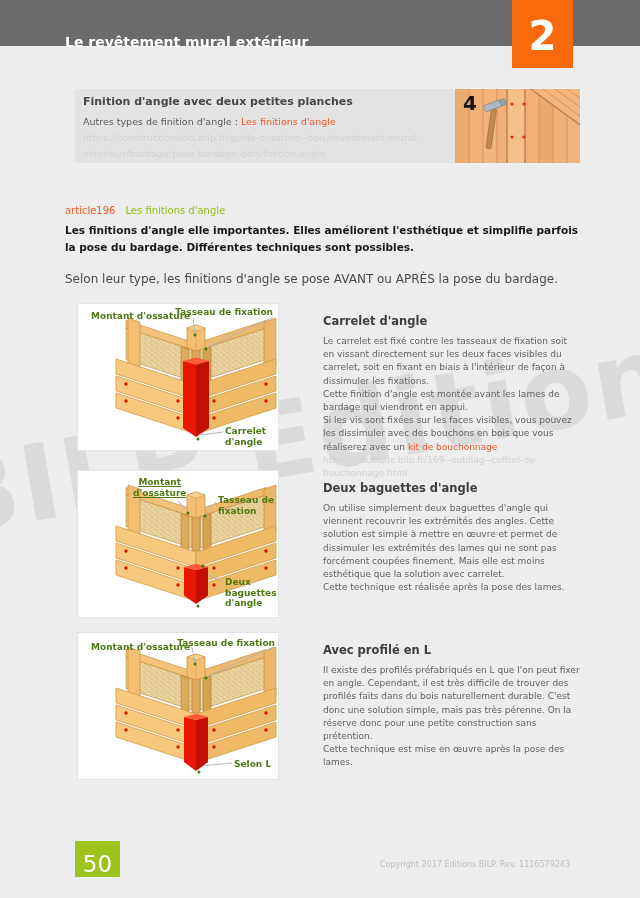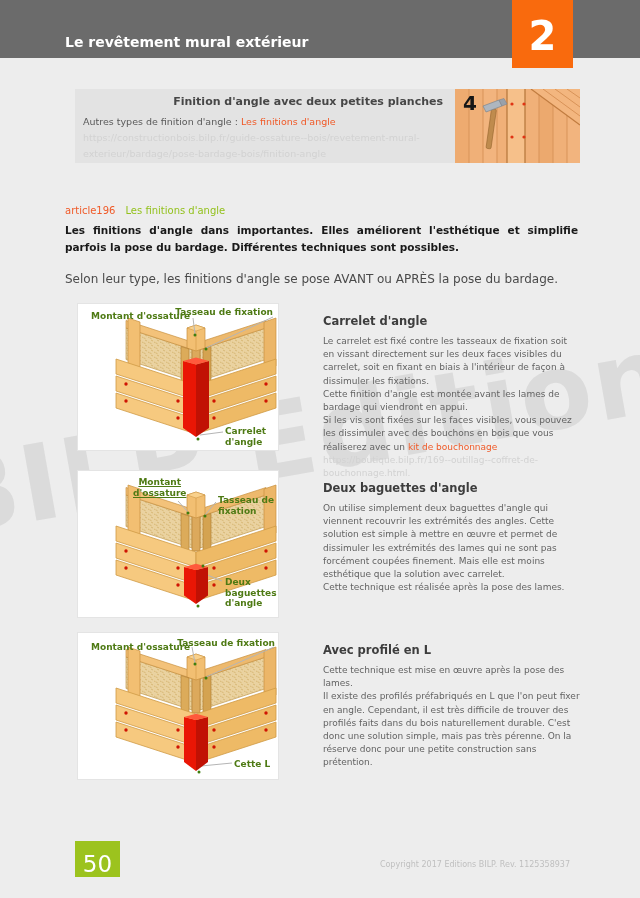--- a/index.html
+++ b/index.html
@@ -1,30 +1,30 @@
 <!DOCTYPE html>
 <html style="--accent-orange: #f96a0d; --link-orange: #f05a28; --heading-green: #93c11c; --label-green: #4e7a14; --brand-green: #9cc31e; --header-gray: #6b6b6b; --red-piece: #e81605;"><head>
 <meta charset="utf-8">
 <style>
   html,body{margin:0;padding:0;}
   .page{position:relative;width:640px;height:898px;background:#ededed;overflow:hidden;
         font-family:"DejaVu Sans",sans-serif;}
   
-  .hdr{position:absolute;left:0;top:0;width:640px;height:58px;background:var(--header-gray);z-index:4;}
+  .hdr{position:absolute;left:0;top:0;width:640px;height:46px;background:var(--header-gray);z-index:4;}
   .hdr-title{position:absolute;left:65px;top:34px;font-size:14px;font-weight:bold;color:#fff;}
   .chapter{position:absolute;left:512px;top:0;width:61px;height:68px;background:var(--accent-orange);
            color:#fff;font-size:40px;font-weight:bold;text-align:center;line-height:72px;z-index:5;}
   
   .watermark{position:absolute;left:-60px;top:440px;font-size:105px;font-weight:bold;letter-spacing:2px;
              color:rgba(90,90,90,0.12);transform:rotate(-10deg);transform-origin:0 50%;
              white-space:nowrap;z-index:1;pointer-events:none;}
   
   .topbox{position:absolute;left:75px;top:89px;width:505px;height:74px;background:#e3e3e3;display:flex;z-index:3;}
   .topbox-content{flex:1;padding:6px 8px 0 8px;overflow:hidden;}
-  .topbox-title{font-size:11px;font-weight:bold;color:#474747;text-align:right;padding-right:4px;}
+  .topbox-title{font-size:11px;font-weight:bold;color:#474747;text-align:left;padding-right:4px;}
   .topbox-para{margin:6px 0 0 0;font-size:9.5px;line-height:16px;color:#5a5a5a;}
   .olink{color:var(--link-orange);text-decoration:none;}
   .faint-url{color:#d2d2d2;text-align:center;}
   .topbox-photo{position:relative;width:125px;height:74px;flex:0 0 125px;}
   .photo-number{position:absolute;left:8px;top:2px;font-size:20px;font-weight:bold;color:#161616;z-index:2;}
   
   .article-head{position:absolute;left:65px;top:205px;font-size:10px;font-weight:normal;z-index:3;}
   .art-id{color:var(--link-orange);margin-right:10px;}
   .art-title{color:var(--heading-green);}
   .lead{position:absolute;left:65px;top:222px;width:513px;margin:0;font-size:10.5px;font-weight:bold;
@@ -106,21 +106,21 @@
           <circle cx="57" cy="48" r="1.6"></circle>
             <circle cx="69" cy="48" r="1.6"></circle>
         </g>
       </svg>
     </div>
   </section>
 
   <div class="article-head">
     <span class="art-id">article196</span><span class="art-title">Les finitions d'angle</span>
   </div>
-  <p class="lead">Les finitions d'angle dans importantes. Elles améliorent l'esthétique et simplifie parfois la pose du bardage. Différentes techniques sont possibles.</p>
+  <p class="lead">Les finitions d'angle elle importantes. Elles améliorent l'esthétique et simplifie parfois la pose du bardage. Différentes techniques sont possibles.</p>
   <p class="note">Selon leur type, les finitions d'angle se pose AVANT ou APRÈS la pose du bardage.</p>
 
   <section class="row row1">
     <div class="diagram-box">
       <svg width="238" height="146" viewBox="0 0 238 146">
         <defs>
           <pattern id="osb" width="6" height="5" patternUnits="userSpaceOnUse">
             <rect width="6" height="5" fill="#ead2a0"></rect>
             <path d="M1,1 l2,1 M4,3 l1.6,.8 M0,4 l1.5,.6" stroke="#cdab62" stroke-width="0.7" fill="none"></path>
           </pattern>
@@ -230,25 +230,25 @@
         <path d="M118,87 L130,84 L130,129 L118,138 Z" fill="#c11104"></path>
         <path d="M106,84 L118,80.8 L130,84 L118,87 Z" fill="#ff5a3c"></path>
         <g fill="#3f7d0e">
           <circle cx="117" cy="31" r="1.5"></circle>
             <circle cx="128" cy="45" r="1.5"></circle>
             <circle cx="121" cy="139" r="1.5"></circle>
         </g>
       </svg>
       <span class="dlabel" style="left:13px;top:9px;">Montant d'ossature</span>
       <span class="dlabel" style="right:3px;top:5px;">Tasseau de fixation</span>
-      <span class="dlabel" style="left:156px;top:126px;">Cette L</span>
+      <span class="dlabel" style="left:156px;top:126px;">Selon L</span>
     </div>
     <div class="section-text">
       <h3>Avec profilé en L</h3>
+      <p>Il existe des profilés préfabriqués en L que l'on peut fixer en angle. Cependant, il est très difficile de trouver des profilés faits dans du bois naturellement durable. C'est donc une solution simple, mais pas très pérenne. On la réserve donc pour une petite construction sans prétention.</p>
       <p>Cette technique est mise en œuvre après la pose des lames.</p>
-      <p>Il existe des profilés préfabriqués en L que l'on peut fixer en angle. Cependant, il est très difficile de trouver des profilés faits dans du bois naturellement durable. C'est donc une solution simple, mais pas très pérenne. On la réserve donc pour une petite construction sans prétention.</p>
     </div>
   </section>
 
   <div class="page-num">50</div>
-  <div class="copyright">Copyright 2017 Editions BILP. Rev. 1125358937</div>
+  <div class="copyright">Copyright 2017 Editions BILP. Rev. 1116579243</div>
 
 </div>
 
 </body></html>

